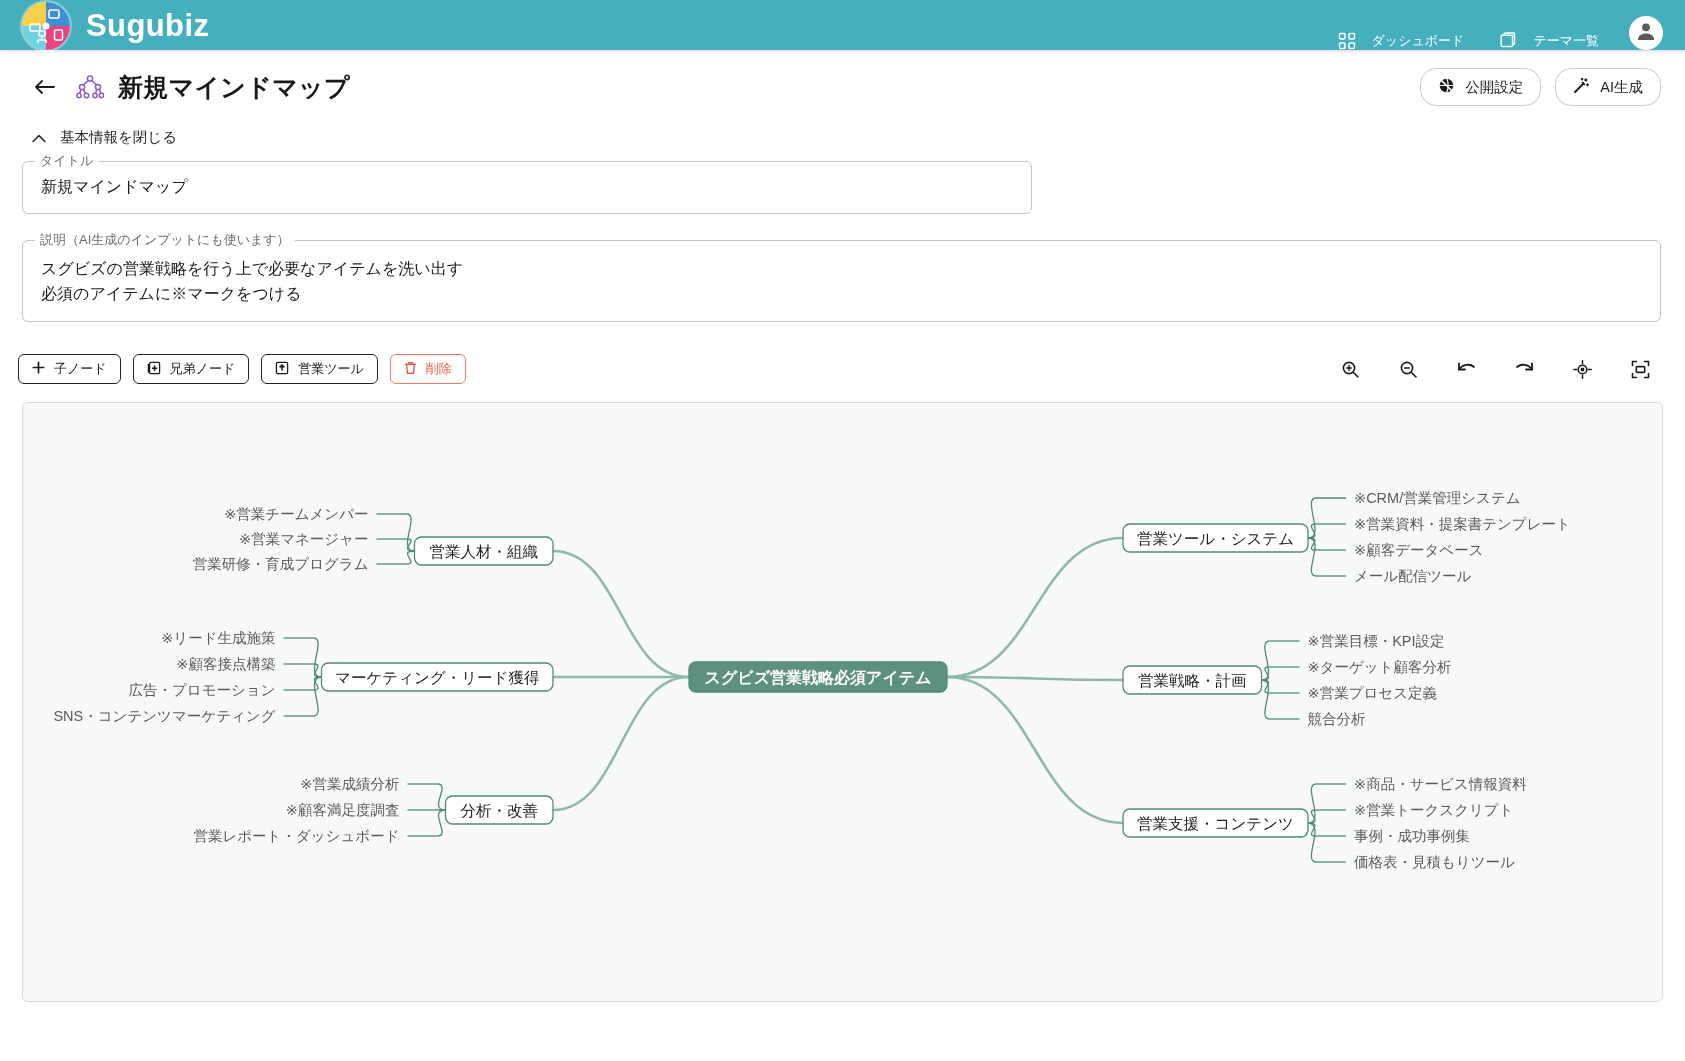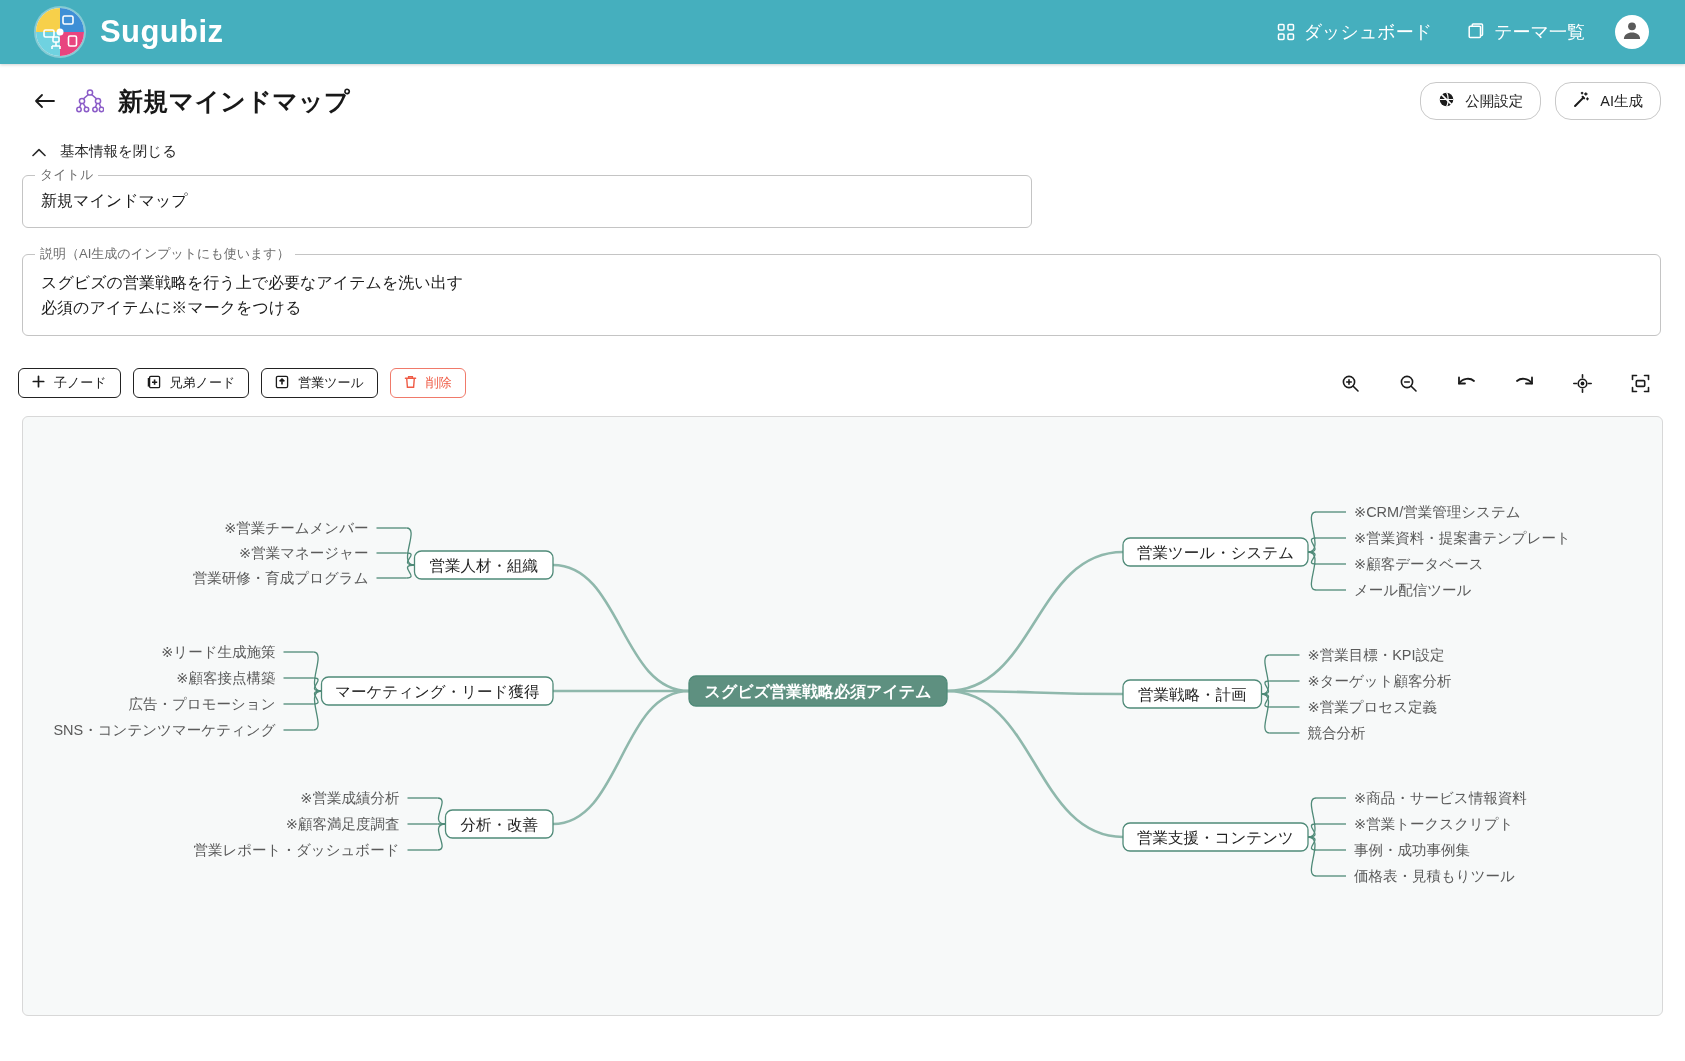--- a/index.html
+++ b/index.html
@@ -7,25 +7,25 @@
   html, body {
     margin: 0; padding: 0;
     width: 1685px; height: 1061px;
     background: #ffffff;
     font-family: "Liberation Sans", "DejaVu Sans", sans-serif;
     overflow: hidden;
   }
 
   
   .appbar {
-    height: 64px;
+    height: 50px;
     background: #45AFBE;
     display: flex;
-    align-items: center;
-    padding: 0 36px;
+    align-items: flex-end;
+    padding: 0 22px;
     box-shadow: 0 1px 3px rgba(0,0,0,0.18);
     position: relative;
     z-index: 10;
   }
   .brand { display: flex; align-items: center; gap: 16px; }
   .logo-wheel {
     width: 48px; height: 48px; border-radius: 50%;
     position: relative; overflow: hidden;
     background: #fff;
     box-shadow: 0 0 0 2px rgba(255,255,255,0.35);
@@ -45,22 +45,22 @@
     background: #ffffff; z-index: 3;
   }
   .logo-wheel svg { position: absolute; inset: 0; z-index: 2; }
   .brand-name {
     color: #ffffff; font-size: 31px; font-weight: bold;
     letter-spacing: 0.4px;
   }
   .appbar-spacer { flex: 1; }
   .appbar-nav { display: flex; align-items: center; gap: 34px; }
   .nav-item {
-    display: flex; align-items: center; gap: 9px;
-    color: #ffffff; font-size: 18px; cursor: pointer;
+    display: flex; align-items: center; gap: 16px;
+    color: #ffffff; font-size: 13px; cursor: pointer;
     white-space: nowrap;
   }
   .nav-item svg { display: block; }
   .avatar {
     width: 34px; height: 34px; border-radius: 50%;
     background: #ffffff; margin-left: 30px;
     display: flex; align-items: center; justify-content: center;
     cursor: pointer;
   }
 

